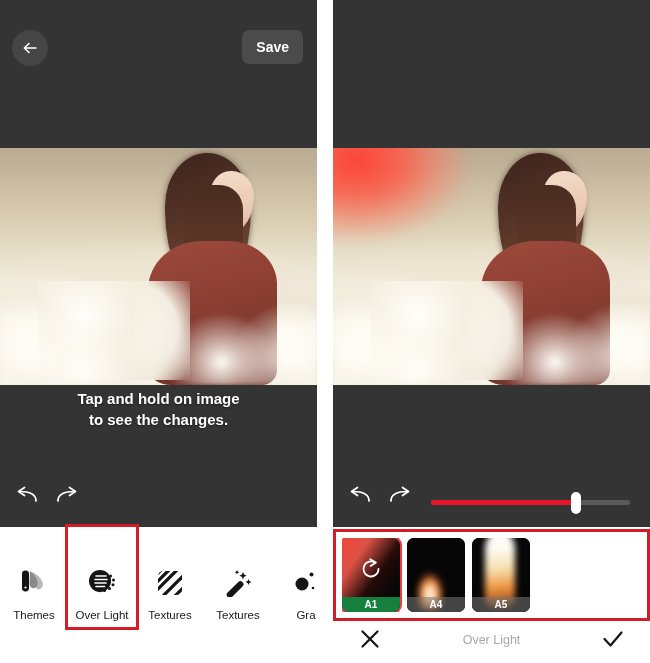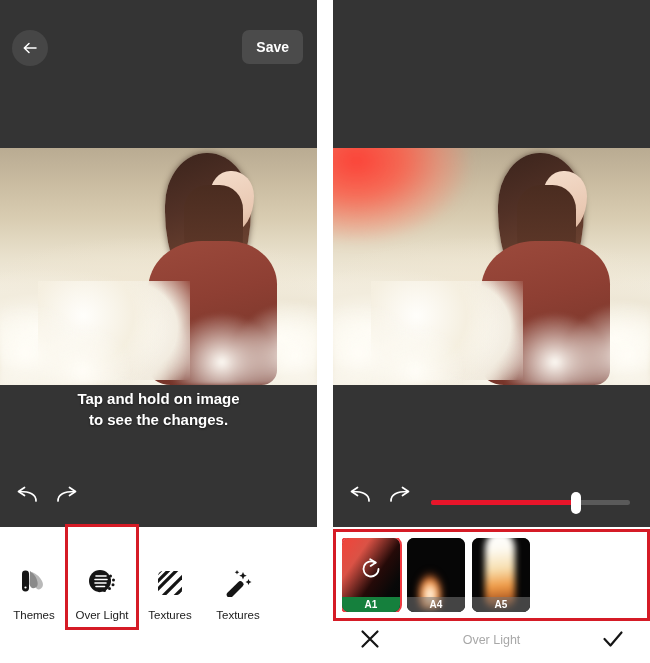--- a/index.html
+++ b/index.html
@@ -320,20 +320,30 @@
           <svg width="30" height="28" viewBox="0 0 30 28">
             <rect x="1.5" y="17.5" width="21" height="6.2" rx="3.1" transform="rotate(-45 12 20.5)" fill="#151515"></rect>
             <path d="M20 3 l1.1 2.6 l2.6 1.1 l-2.6 1.1 l-1.1 2.6 l-1.1 -2.6 l-2.6 -1.1 l2.6 -1.1 Z" fill="#151515"></path>
             <path d="M25.5 10 l.9 2.1 l2.1 .9 l-2.1 .9 l-.9 2.1 l-.9 -2.1 l-2.1 -.9 l2.1 -.9 Z" fill="#151515"></path>
             <path d="M14 1 l.7 1.6 l1.6 .7 l-1.6 .7 l-.7 1.6 l-.7 -1.6 l-1.6 -.7 l1.6 -.7 Z" fill="#151515"></path>
           </svg>
         </div>
         <div class="tool-label">Textures</div>
       </div>
 
+      <div class="tool">
+        <div class="tool-icon">
+          <svg width="28" height="28" viewBox="0 0 28 28">
+            <circle cx="10" cy="15" r="6.5" fill="#151515"></circle>
+            <circle cx="19.5" cy="5.5" r="2" fill="#151515"></circle>
+            <circle cx="21" cy="19" r="1.3" fill="#151515"></circle>
+          </svg>
+        </div>
+        <div class="tool-label">Gra</div>
+      </div>
 
     </div>
   </div>
 
   <div class="panel panel-right">
 
     <div class="editor editor-right">
 
       <div class="photo">
         <div class="photo-inner">

